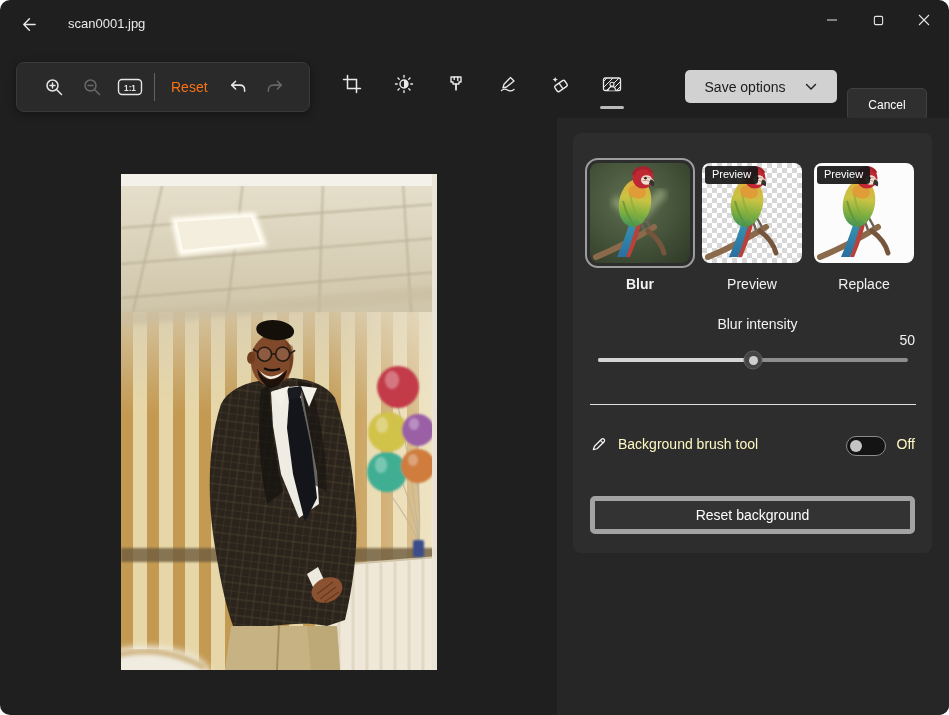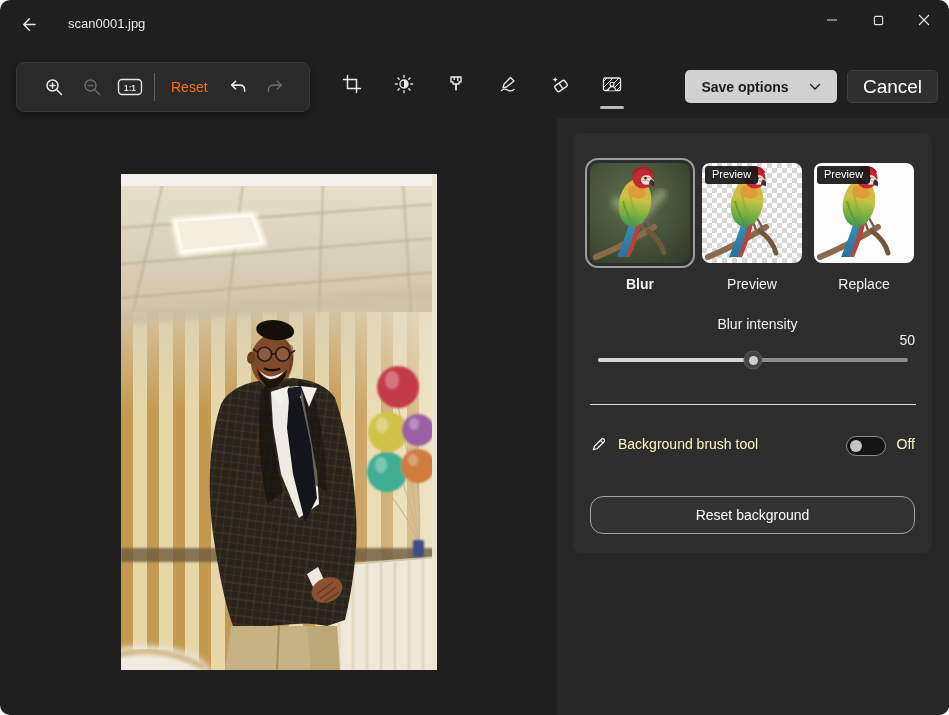--- a/index.html
+++ b/index.html
@@ -17,22 +17,22 @@
   .island{position:absolute;left:16px;top:62px;width:294px;height:50px;box-sizing:border-box;background:#2a2a2a;border:1px solid #3a3a3a;border-radius:8px;display:flex;align-items:center;padding:0 18px;box-shadow:0 2px 8px rgba(0,0,0,.4);}
   .tbtn{width:38px;height:36px;display:flex;align-items:center;justify-content:center;color:#e6e6e6;border-radius:5px;cursor:pointer;flex:0 0 auto;}
   .tbtn.disabled{color:#686868;}
   .tbtn.reset{width:auto;padding:0 11px;font-size:14px;color:#f97316;}
   .tb-divider{width:1px;height:28px;background:#5c6269;margin:0 5px;flex:0 0 auto;}
 
   .tools{position:absolute;left:332px;top:62px;height:44px;display:flex;gap:12px;}
   .tool{width:40px;height:44px;position:relative;display:flex;align-items:center;justify-content:center;color:#e9e9e9;cursor:pointer;}
   .tool .indicator{position:absolute;left:8px;bottom:-3px;width:24px;height:3px;border-radius:2px;background:#bababa;}
 
-  .btn-accent{position:absolute;left:685px;top:70px;width:152px;height:33px;box-sizing:border-box;background:#d1d1d1;color:#1b1b1b;border-radius:5px;display:flex;align-items:center;justify-content:center;gap:20px;font-size:14px;cursor:pointer;font-weight:bold;}
-  .btn-cancel{position:absolute;left:847px;top:70px;width:91px;height:33px;box-sizing:border-box;background:#2f2f2f;border:1px solid #404040;color:#ffffff;border-radius:5px;display:flex;align-items:center;justify-content:center;font-size:19px;cursor:pointer;}
+  .btn-accent{position:absolute;left:685px;top:70px;width:152px;height:33px;box-sizing:border-box;background:#d1d1d1;color:#1b1b1b;border-radius:5px;display:flex;align-items:center;justify-content:center;gap:20px;font-size:14px;cursor:pointer;}
+  .btn-cancel{position:absolute;left:847px;top:88px;width:80px;height:33px;box-sizing:border-box;background:#2f2f2f;border:1px solid #404040;color:#ffffff;border-radius:5px;display:flex;align-items:center;justify-content:center;font-size:12px;cursor:pointer;}
 
   
   .sidebar{position:absolute;left:557px;top:118px;right:0;bottom:0;background:#262626;}
   .panel{position:absolute;left:573px;top:133px;width:359px;height:420px;background:#2d2d2d;border-radius:8px;}
 
   .tile{position:absolute;top:30px;width:100px;height:100px;border-radius:8px;overflow:hidden;cursor:pointer;background:#222;}
   .tile.selected{outline:2px solid #9d9d9d;outline-offset:3px;}
   .tile .checker{position:absolute;inset:0;background:conic-gradient(#d7d7d7 90deg,#ffffff 90deg 180deg,#d7d7d7 180deg 270deg,#ffffff 270deg);background-size:10px 10px;}
   .tile .white-bg{position:absolute;inset:0;background:#fcfcfc;}
   .tile svg{position:absolute;inset:0;}
@@ -50,21 +50,21 @@
   .slider .handle::after{content:"";position:absolute;left:50%;top:50%;width:9px;height:9px;border-radius:50%;background:#cfcfcf;transform:translate(-50%,-50%);}
 
   .hdivider{position:absolute;left:17px;right:16px;top:271px;height:1px;background:rgba(255,255,255,.85);}
 
   .brush-row{position:absolute;left:17px;right:17px;top:303px;height:26px;display:flex;align-items:flex-start;color:#fef9c3;}
   .brush-row .lbl{margin-left:11px;font-size:14px;}
   .toggle{margin-left:auto;width:40px;height:20px;border-radius:10px;background:#141414;border:1px solid #8c8c8c;box-sizing:border-box;position:relative;cursor:pointer;}
   .toggle .knob{position:absolute;left:3px;top:3px;width:12px;height:12px;border-radius:50%;background:#c4c4c4;}
   .toggle-state{margin-left:11px;font-size:14px;}
 
-  .btn-reset-bg{position:absolute;left:17px;top:363px;width:325px;height:38px;box-sizing:border-box;background:#333333;border:1px solid #a3a3a3;border-radius:13px;display:flex;align-items:center;justify-content:center;font-size:14px;color:#ffffff;cursor:pointer;}
+  .btn-reset-bg{position:absolute;left:17px;top:363px;width:325px;height:38px;box-sizing:border-box;background:#333333;border:5px solid #a3a3a3;border-radius:5px;display:flex;align-items:center;justify-content:center;font-size:14px;color:#ffffff;cursor:pointer;}
 
   
   .photo{position:absolute;left:121px;top:174px;width:316px;height:496px;}
   .hidden-defs{position:absolute;width:0;height:0;overflow:hidden;}
 </style>
 </head>
 <body>
 
 <svg class="hidden-defs" aria-hidden="true">
   <defs>

